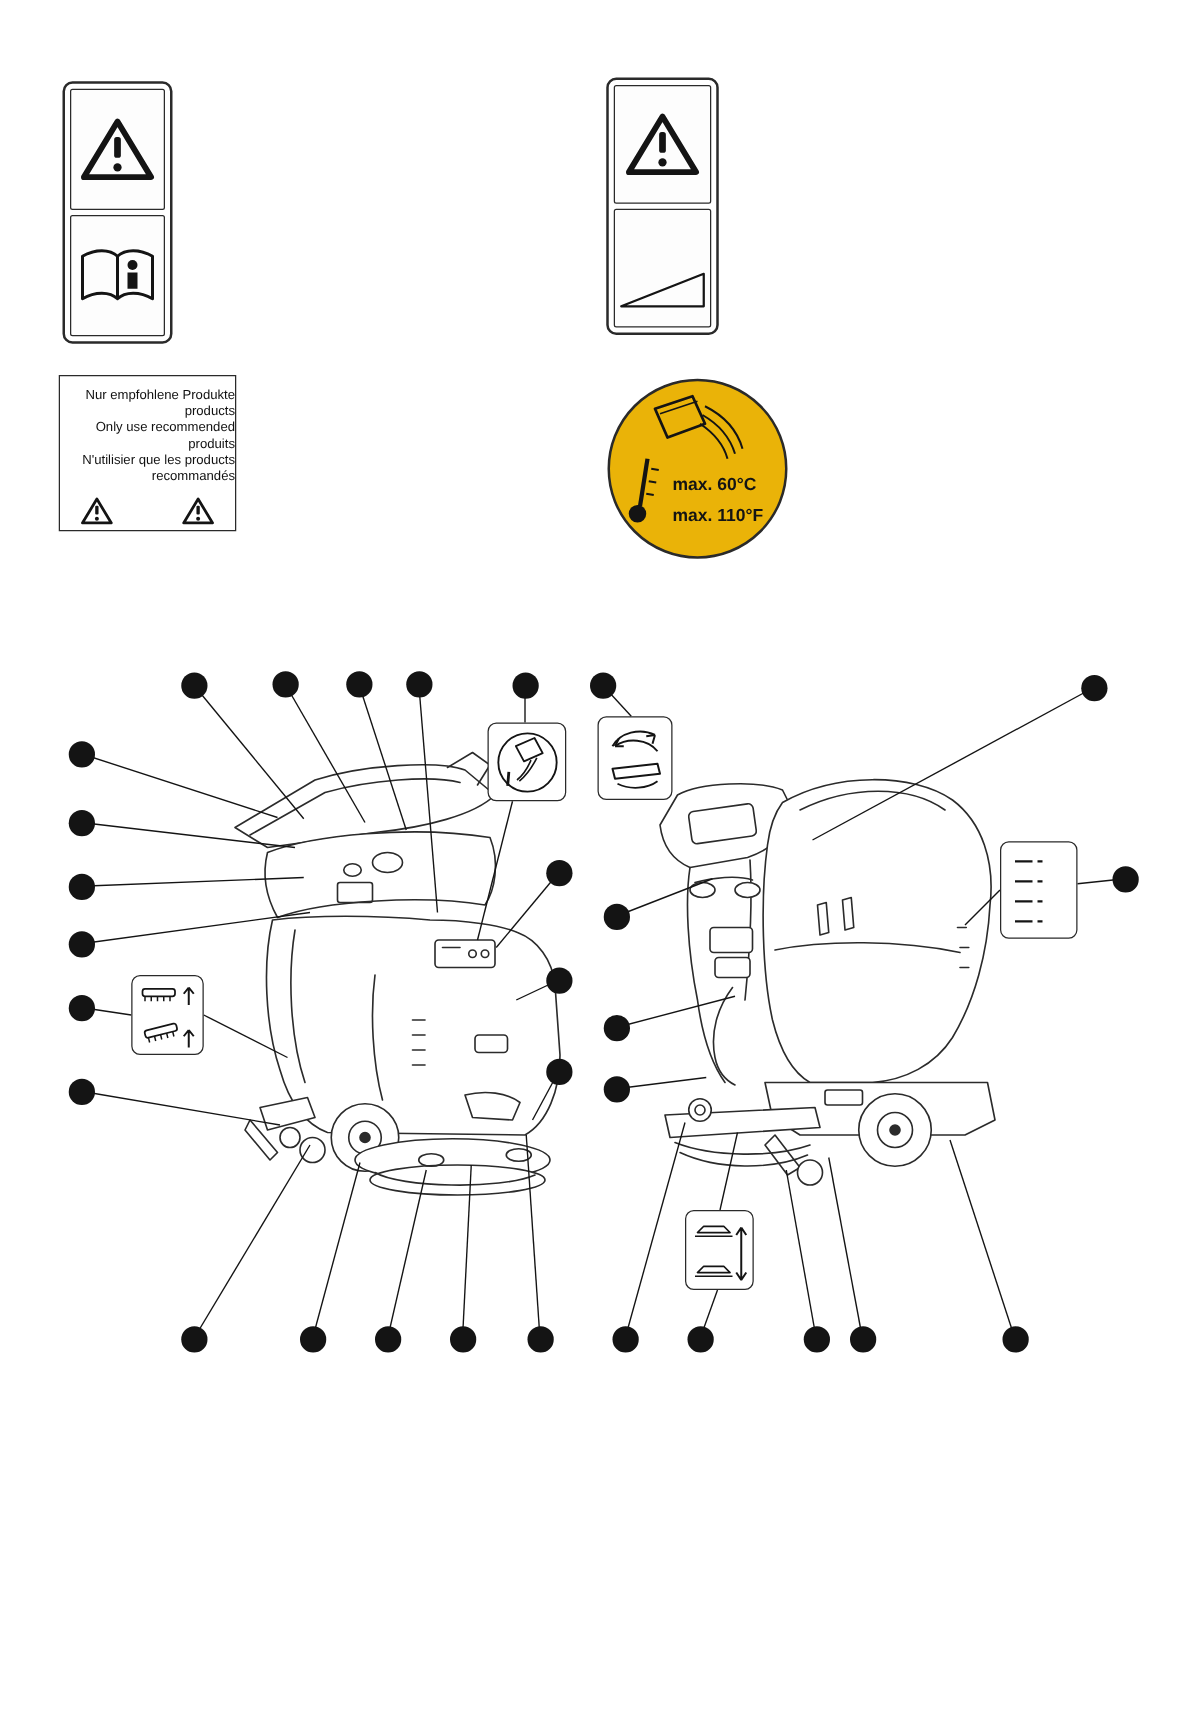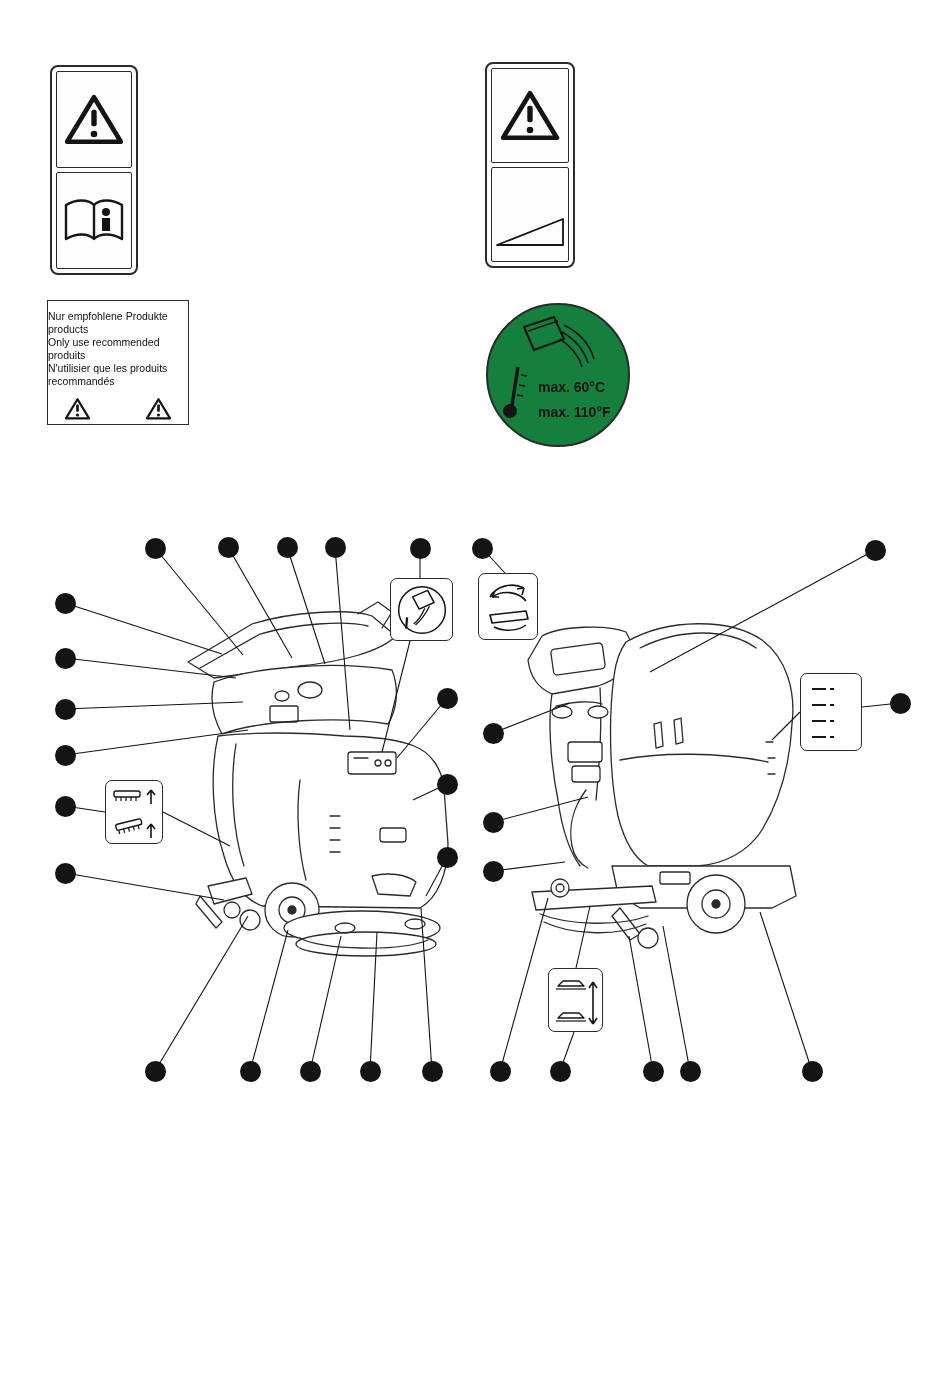--- a/index.html
+++ b/index.html
@@ -10,25 +10,25 @@
   .layer-svg { position:absolute; left:0; top:0; z-index:1; }
 
   
   .vlabel { position:absolute; z-index:2; border:2px solid #2a2a2a; border-radius:8px; background:#ffffff;
             padding:4px; display:flex; flex-direction:column; gap:4px; }
   .vlabel .cell { flex:1; border:1.5px solid #2a2a2a; border-radius:2px; background:#fdfdfd;
                   display:flex; align-items:center; justify-content:center; }
 
   
   .textlabel { position:absolute; z-index:2; border:1.5px solid #2a2a2a; background:#ffffff;
-               text-align:left; font-size:10.5px; line-height:13px; color:#111; padding-top:9px; }
+               text-align:right; font-size:10.5px; line-height:13px; color:#111; padding-top:9px; }
   .textlabel .tri-row { display:flex; justify-content:space-between; padding:9px 16px 0 16px; }
 
   
-  .circlelabel { position:absolute; z-index:2; border:2px solid #2a2a2a; border-radius:50%; background:#15803d; }
+  .circlelabel { position:absolute; z-index:2; border:2px solid #2a2a2a; border-radius:50%; background:#eab308; }
   .circlelabel .temp-text { position:absolute; left:50px; top:70px; font-weight:bold; font-size:14px; line-height:25px; }
 
   
   .inset { position:absolute; z-index:2; border:1.5px solid #2a2a2a; border-radius:7px; background:#ffffff;
            display:flex; align-items:center; justify-content:center; }
 
   
   .dot { position:absolute; z-index:3; width:21px; height:21px; border-radius:50%; background:#141414; }
 </style>
 </head>
@@ -189,21 +189,21 @@
         <path d="M4 70 L70 70 L70 44 Z" fill="none" stroke="#141414" stroke-width="1.8" stroke-linejoin="round"></path>
       </svg>
     </div>
   </div>
 
   <div class="textlabel" style="left:47px; top:300px; width:142px; height:125px;">
     <div>Nur empfohlene Produkte</div>
     <div>products</div>
     <div>Only use recommended</div>
     <div>produits</div>
-    <div>N'utilisier que les produits</div>
+    <div>N'utilisier que les products</div>
     <div>recommandés</div>
     <div class="tri-row">
       <svg width="27" height="24" viewBox="0 0 60 54">
         <path d="M30 5 L56 48 L4 48 Z" fill="none" stroke="#141414" stroke-width="5" stroke-linejoin="round"></path>
         <rect x="27" y="17" width="6" height="16" rx="2" fill="#141414"></rect>
         <circle cx="30" cy="40.5" r="3.6" fill="#141414"></circle>
       </svg>
       <svg width="27" height="24" viewBox="0 0 60 54">
         <path d="M30 5 L56 48 L4 48 Z" fill="none" stroke="#141414" stroke-width="5" stroke-linejoin="round"></path>
         <rect x="27" y="17" width="6" height="16" rx="2" fill="#141414"></rect>

